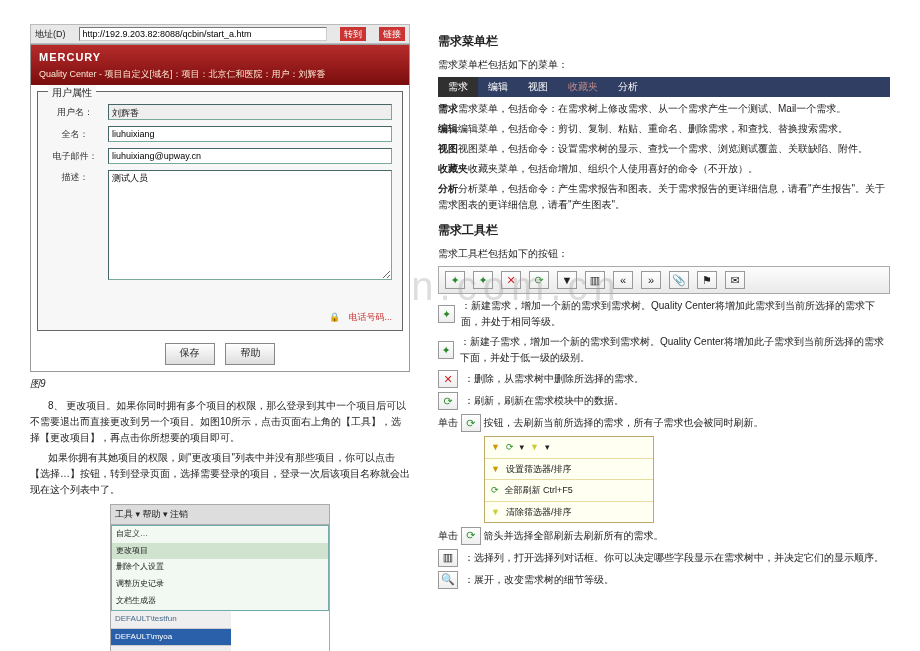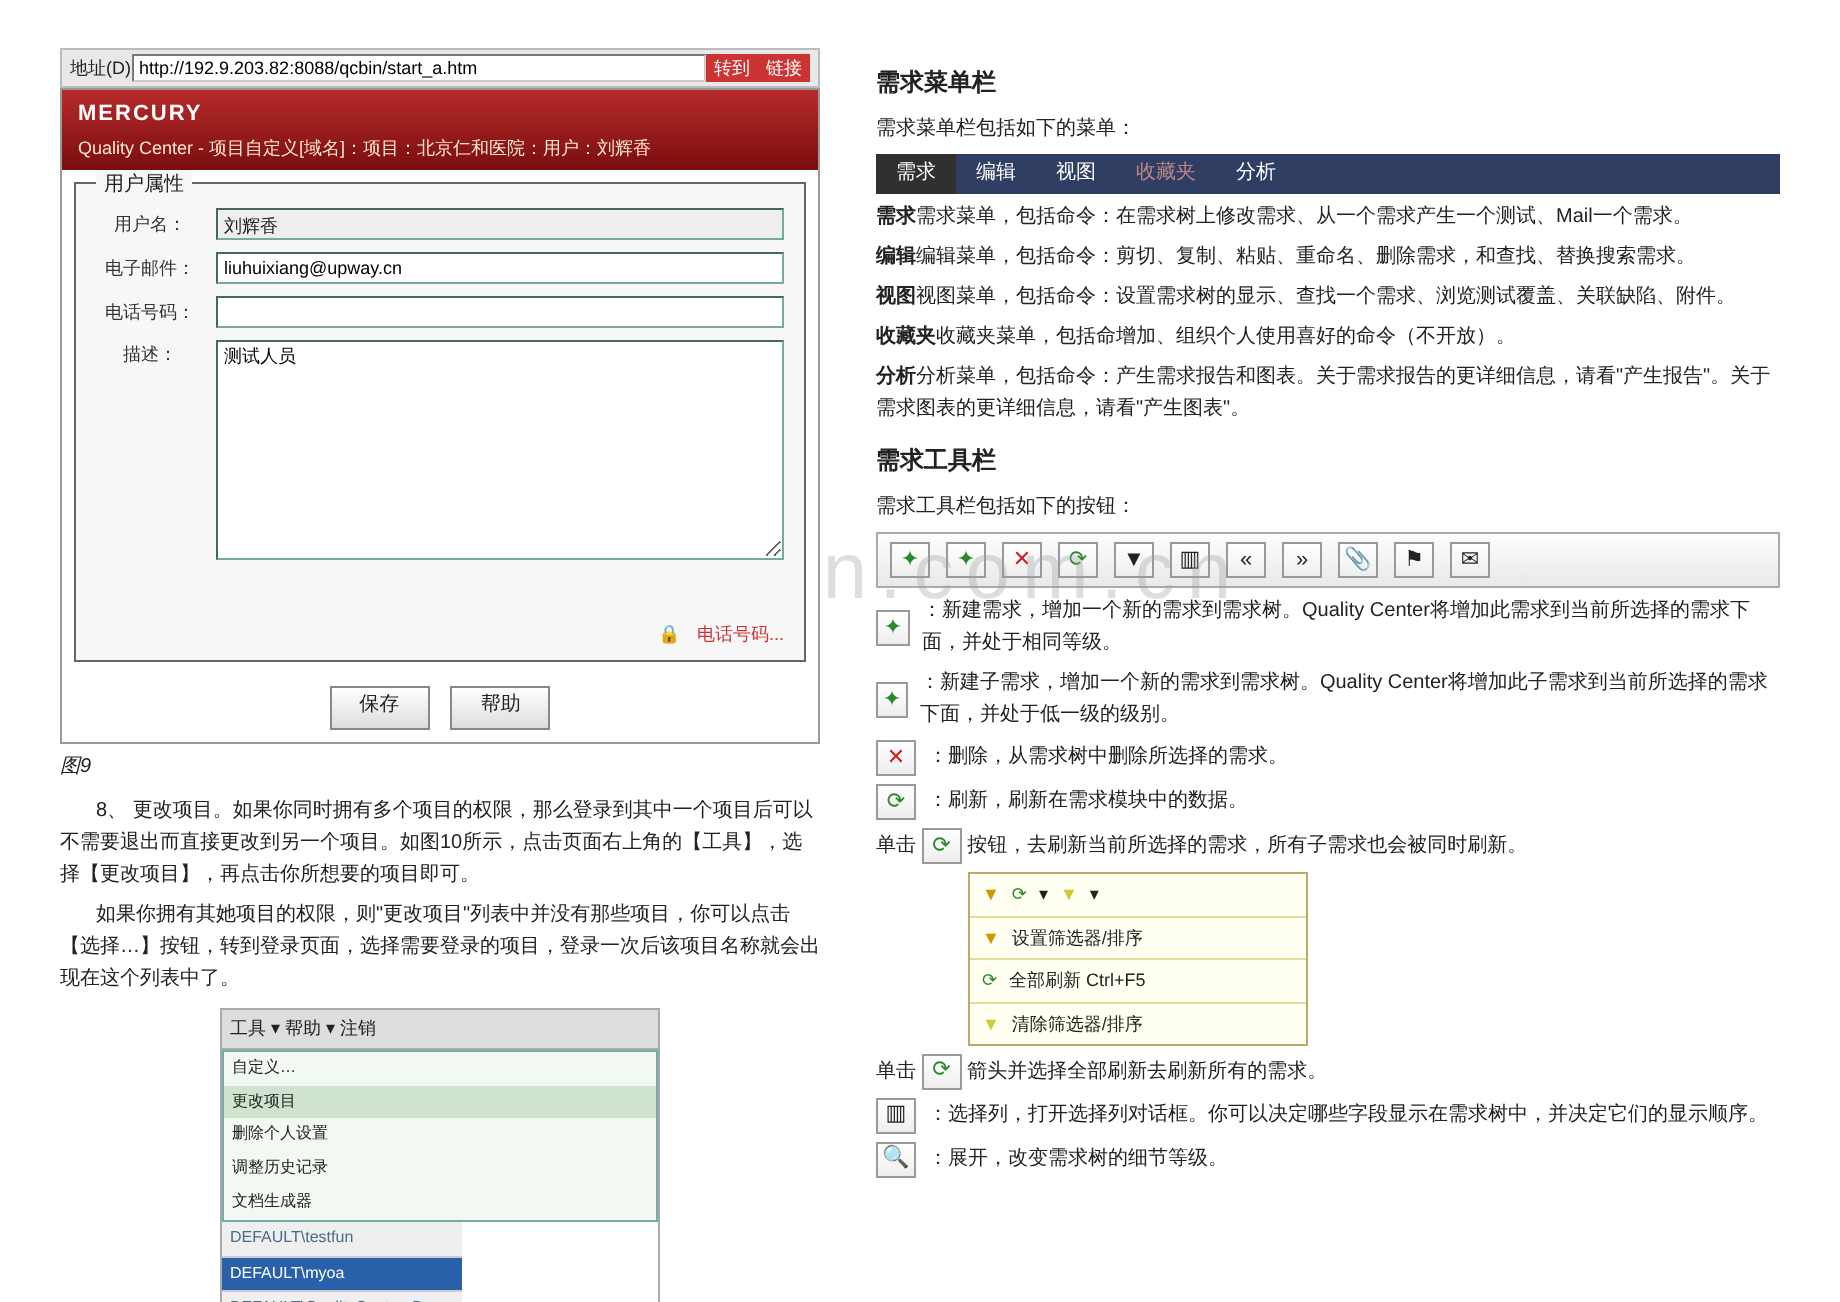--- a/index.html
+++ b/index.html
@@ -16,21 +16,21 @@
   .cols { display: flex; gap: 28px; }
   .left { width: 380px; }
   .right { flex: 1; }
   .addrbar {
     background: #e8e8e8;
     border: 1px solid #bbb;
     padding: 2px 4px;
     display: flex;
     align-items: center;
     font-size: 9px;
-    gap: 0;
+    gap: 13px;
   }
   .addrbar input {
     flex: 1;
     font-size: 9px;
     border: 1px inset #ccc;
     background: #fff;
     padding: 1px 3px;
   }
   .addrbar .tag { background: #c33; color: #fff; padding: 0 4px; font-size: 9px; }
   .qc-window {
@@ -157,26 +157,26 @@
         <div class="qc-sub">Quality Center - 项目自定义[域名]：项目：北京仁和医院：用户：刘辉香</div>
       </div>
       <div class="panel">
         <span class="panel-title">用户属性</span>
         <div class="form">
           <div class="frow">
             <span class="flabel">用户名：</span>
             <span class="finput" style="background:#eee">刘辉香</span>
           </div>
           <div class="frow">
+            <span class="flabel">全名：</span>
+            <input class="finput" value="liuhuixiang" style="">
+          </div>
+          <div class="frow">
             <span class="flabel">电子邮件：</span>
             <input class="finput" value="liuhuixiang@upway.cn" style="">
-          </div>
-          <div class="frow">
-            <span class="flabel">电话号码：</span>
-            <input class="finput" value="" style="">
           </div>
           <div class="frow" style="align-items:flex-start">
             <span class="flabel">描述：</span>
             <textarea class="finput" style="height: 110px;">测试人员</textarea>
           </div>
         </div>
         <div class="panel-foot">
           <span>🔒</span>
           <a>电话号码...</a>
         </div>

